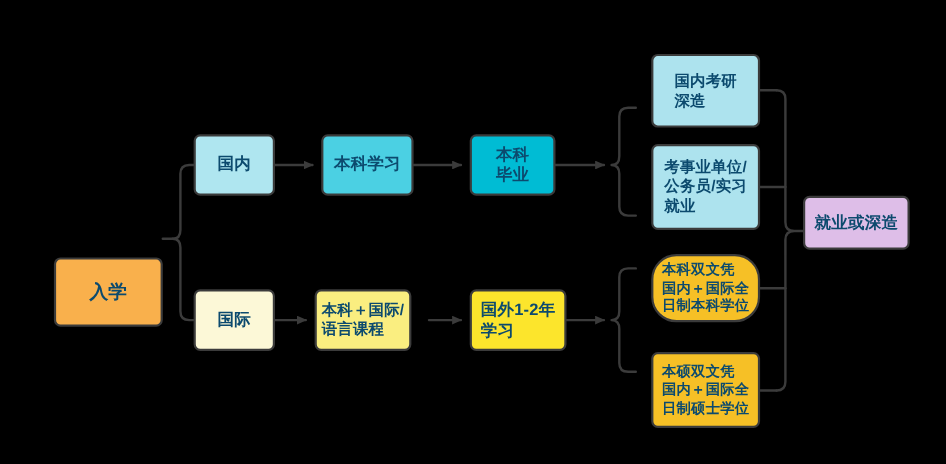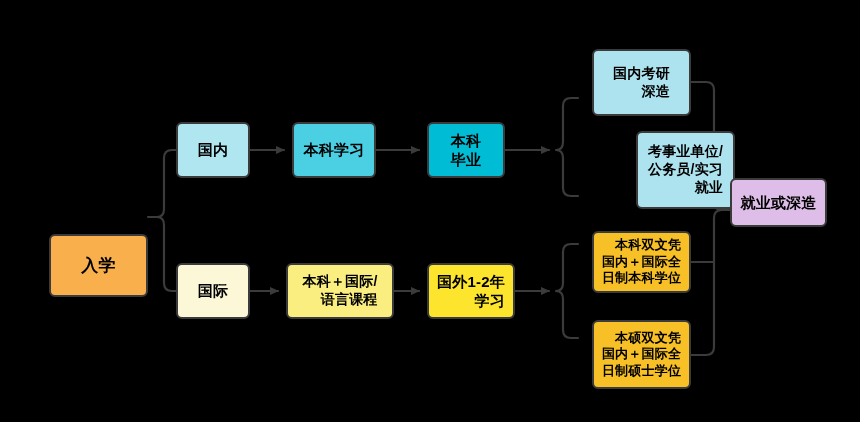--- a/index.html
+++ b/index.html
@@ -16,22 +16,22 @@
     font-family: "Liberation Sans", "DejaVu Sans", sans-serif;
   }
   .node {
     position: absolute;
     box-sizing: border-box;
     border: 2px solid #3b3b3b;
     border-radius: 6px;
     display: flex;
     align-items: center;
     justify-content: center;
-    text-align: right;
-    color: #000000;
+    text-align: left;
+    color: #0c4a6e;
     font-weight: bold;
     line-height: 1.28;
     letter-spacing: 0.2px;
     white-space: pre-line;
     padding: 2px 4px;
   }
   svg.links {
     position: absolute;
     left: 0;
     top: 0;
@@ -91,37 +91,37 @@
   </svg>
 
   <div class="node" style="left:49px; top:186px; width:99px; height:63px; background:#F9B04C; font-size:17px;margin-top:48px;">入学</div>
 
   <div class="node" style="left:176px; top:122px; width:74px; height:56px; background:#AFE6F0; font-size:15px;">国内</div>
 
   <div class="node" style="left:292px; top:122px; width:84px; height:56px; background:#4BD0E3; font-size:15px;">本科学习</div>
 
   <div class="node" style="left:176px; top:263px; width:74px; height:56px; background:#FCF8D7; font-size:15px;">国际</div>
 
-  <div class="node" style="left:286px; top:263px; width:108px; height:56px; background:#FAEE80; font-size:14px;">本科＋国际/
+  <div class="node" style="left:286px; top:263px; width:88px; height:56px; background:#FAEE80; font-size:14px;">本科＋国际/
 语言课程</div>
 
   <div class="node" style="left:427px; top:122px; width:78px; height:56px; background:#00BCD4; font-size:15px;">本科
 毕业</div>
 
   <div class="node" style="left:427px; top:263px; width:88px; height:56px; background:#FCE52C; font-size:15px;">国外1-2年
 学习</div>
 
   <div class="node" style="left:592px; top:49px; width:99px; height:67px; background:#ADE3EE; font-size:14px;">国内考研
 深造</div>
 
-  <div class="node" style="left:592px; top:131px; width:99px; height:78px; background:#ADE3EE; font-size:14px;margin-left:44px;">考事业单位/
+  <div class="node" style="left:592px; top:131px; width:99px; height:78px; background:#ADE3EE; font-size:14px;">考事业单位/
 公务员/实习
 就业</div>
 
-  <div class="node" style="left:592px; top:231px; width:99px; height:62px; background:#F6C026; font-size:13px;">本科双文凭
+  <div class="node" style="left:592px; top:231px; width:99px; height:62px; background:#F6C026; font-size:13px;border-radius:23px;">本科双文凭
 国内＋国际全
 日制本科学位</div>
 
   <div class="node" style="left:592px; top:320px; width:99px; height:69px; background:#F6C026; font-size:13px;">本硕双文凭
 国内＋国际全
 日制硕士学位</div>
 
   <div class="node" style="left:730px; top:178px; width:97px; height:49px; background:#DEBEE8; font-size:15px;">就业或深造</div>
 
 </div>

